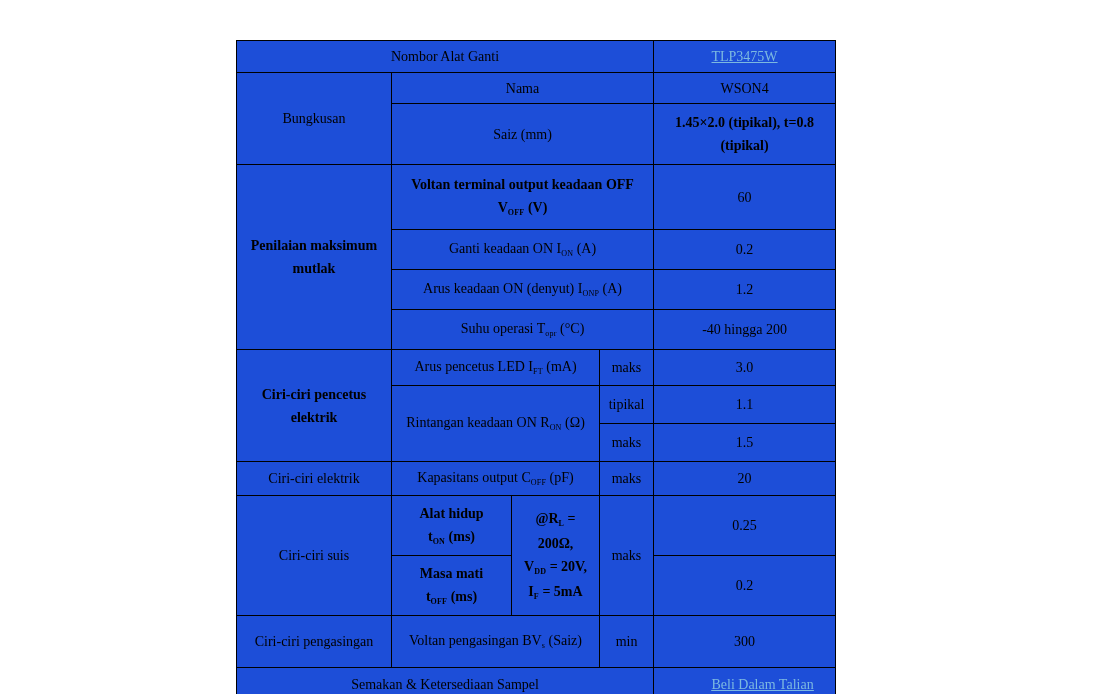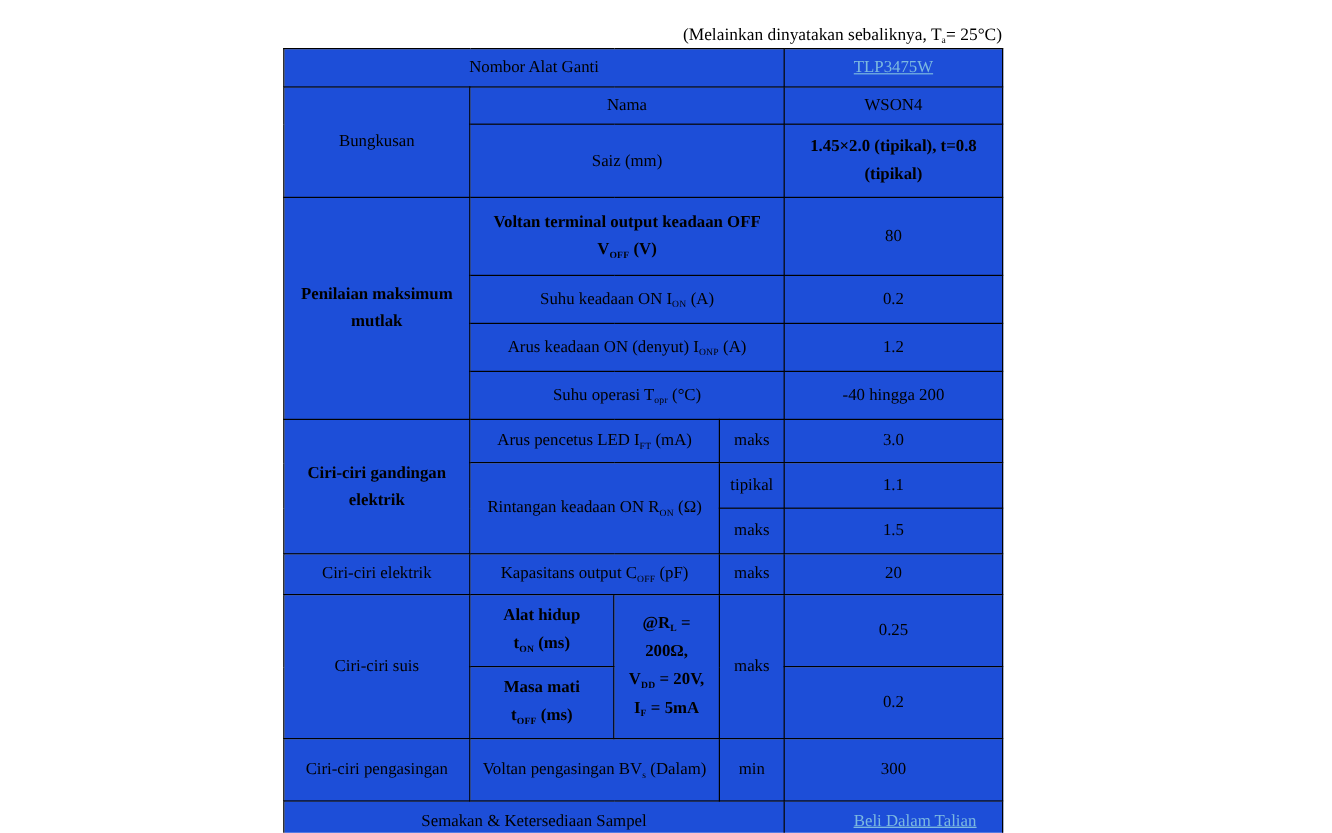--- a/index.html
+++ b/index.html
@@ -65,23 +65,20 @@
     top: 3px;
     letter-spacing: 0.2px;
   }
   .ln { display: block; font-weight: bold; }
 </style>
 </head>
 <body>
 
 <div id="page">
 
-  <div class="note">
-    <span>(Melainkan dinyatakan sebaliknya, T</span><span class="sub">a</span><span>= 25°C)</span>
-  </div>
 
   <table class="spec">
     <colgroup>
       <col style="width:155px">
       <col style="width:120px">
       <col style="width:88px">
       <col style="width:54px">
       <col style="width:182px">
     </colgroup>
     <tbody>
@@ -109,41 +106,41 @@
 
       <tr>
         <td rowspan="4">
           <span class="ln">Penilaian maksimum</span>
           <span class="ln">mutlak</span>
         </td>
         <td colspan="3" style="height:60px">
           <span class="ln">Voltan terminal output keadaan OFF</span>
           <span class="ln"><span>V</span><span class="sub">OFF</span> <span>(V)</span></span>
         </td>
-        <td class="val">80</td>
-      </tr>
-
-      <tr>
-        <td colspan="3" style="height:35px"><span>Suhu keadaan ON I</span><span class="sub">ON</span> <span>(A)</span></td>
+        <td class="val">60</td>
+      </tr>
+
+      <tr>
+        <td colspan="3" style="height:35px"><span>Ganti keadaan ON I</span><span class="sub">ON</span> <span>(A)</span></td>
         <td class="val">0.2</td>
       </tr>
 
       <tr>
         <td colspan="3" style="height:35px"><span>Arus keadaan ON (denyut) I</span><span class="sub">ONP</span> <span>(A)</span></td>
         <td class="val">1.2</td>
       </tr>
 
       <tr>
         <td colspan="3" style="height:35px"><span>Suhu operasi T</span><span class="sub">opr</span> <span>(°C)</span></td>
         <td class="val">-40 hingga 200</td>
       </tr>
 
       <tr>
         <td rowspan="3">
-          <span class="ln">Ciri-ciri gandingan</span>
+          <span class="ln">Ciri-ciri pencetus</span>
           <span class="ln">elektrik</span>
         </td>
         <td colspan="2" style="height:31px"><span>Arus pencetus LED I</span><span class="sub">FT</span> <span>(mA)</span></td>
         <td>maks</td>
         <td class="val">3.0</td>
       </tr>
 
       <tr>
         <td colspan="2" rowspan="2"><span>Rintangan keadaan ON R</span><span class="sub">ON</span> <span>(Ω)</span></td>
         <td style="height:33px">tipikal</td>
@@ -183,21 +180,21 @@
       <tr>
         <td style="height:55px">
           <span class="ln">Masa mati</span>
           <span class="ln"><span>t</span><span class="sub">OFF</span> <span>(ms)</span></span>
         </td>
         <td class="val" style="height:55px">0.2</td>
       </tr>
 
       <tr>
         <td style="height:47px">Ciri-ciri pengasingan</td>
-        <td colspan="2"><span>Voltan pengasingan BV</span><span class="sub">s</span> <span>(Dalam)</span></td>
+        <td colspan="2"><span>Voltan pengasingan BV</span><span class="sub">s</span> <span>(Saiz)</span></td>
         <td>min</td>
         <td class="val">300</td>
       </tr>
 
       <tr>
         <td colspan="4" style="height:29px">Semakan &amp; Ketersediaan Sampel</td>
         <td class="link"><span class="u">Beli Dalam Talian</span></td>
       </tr>
 
     </tbody>

